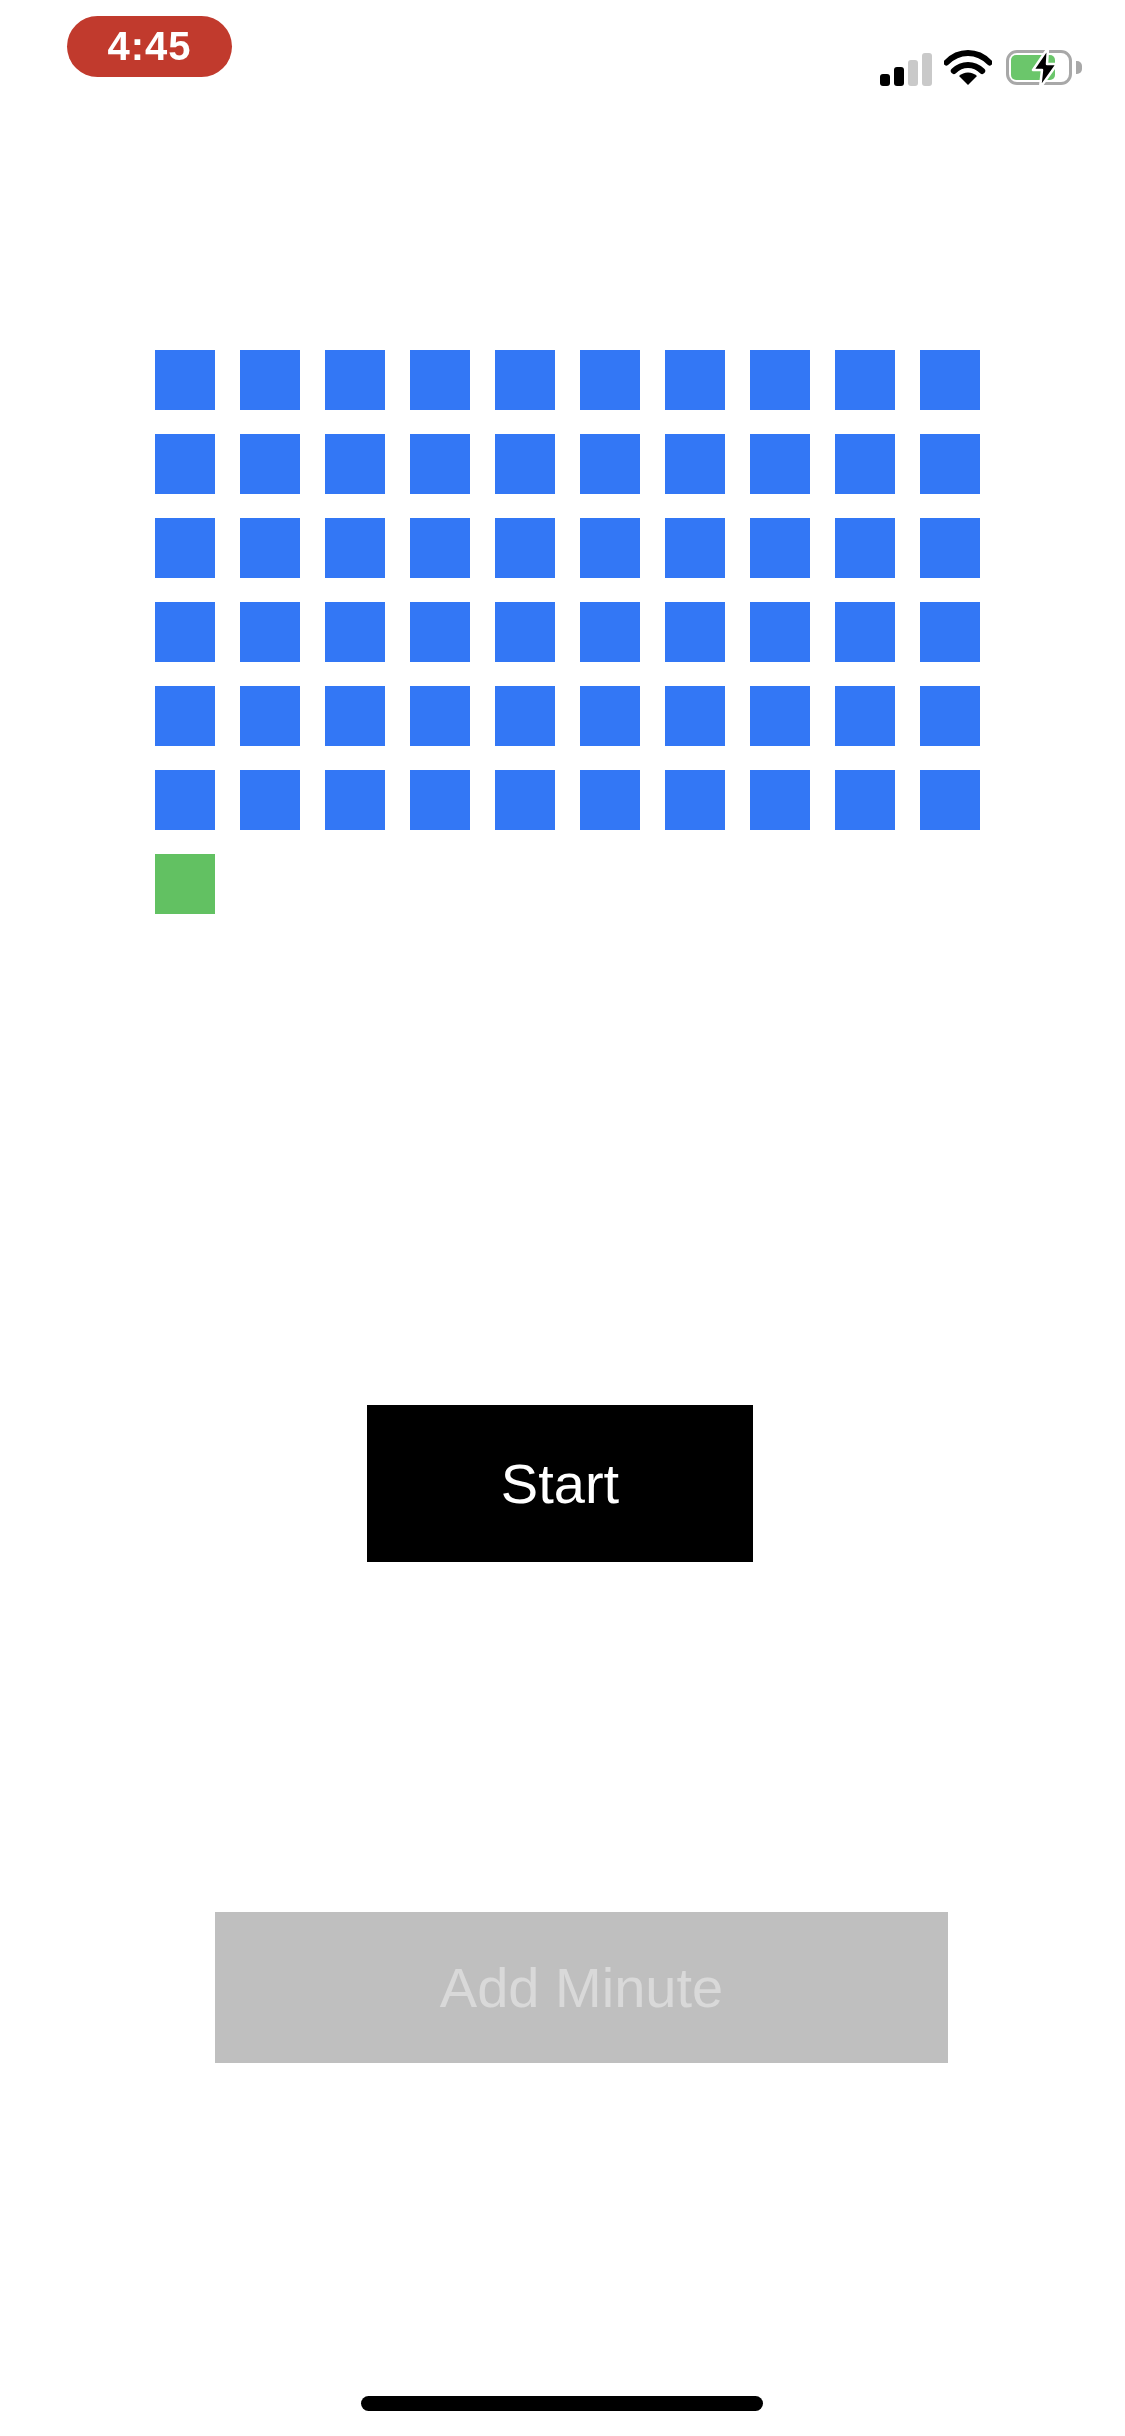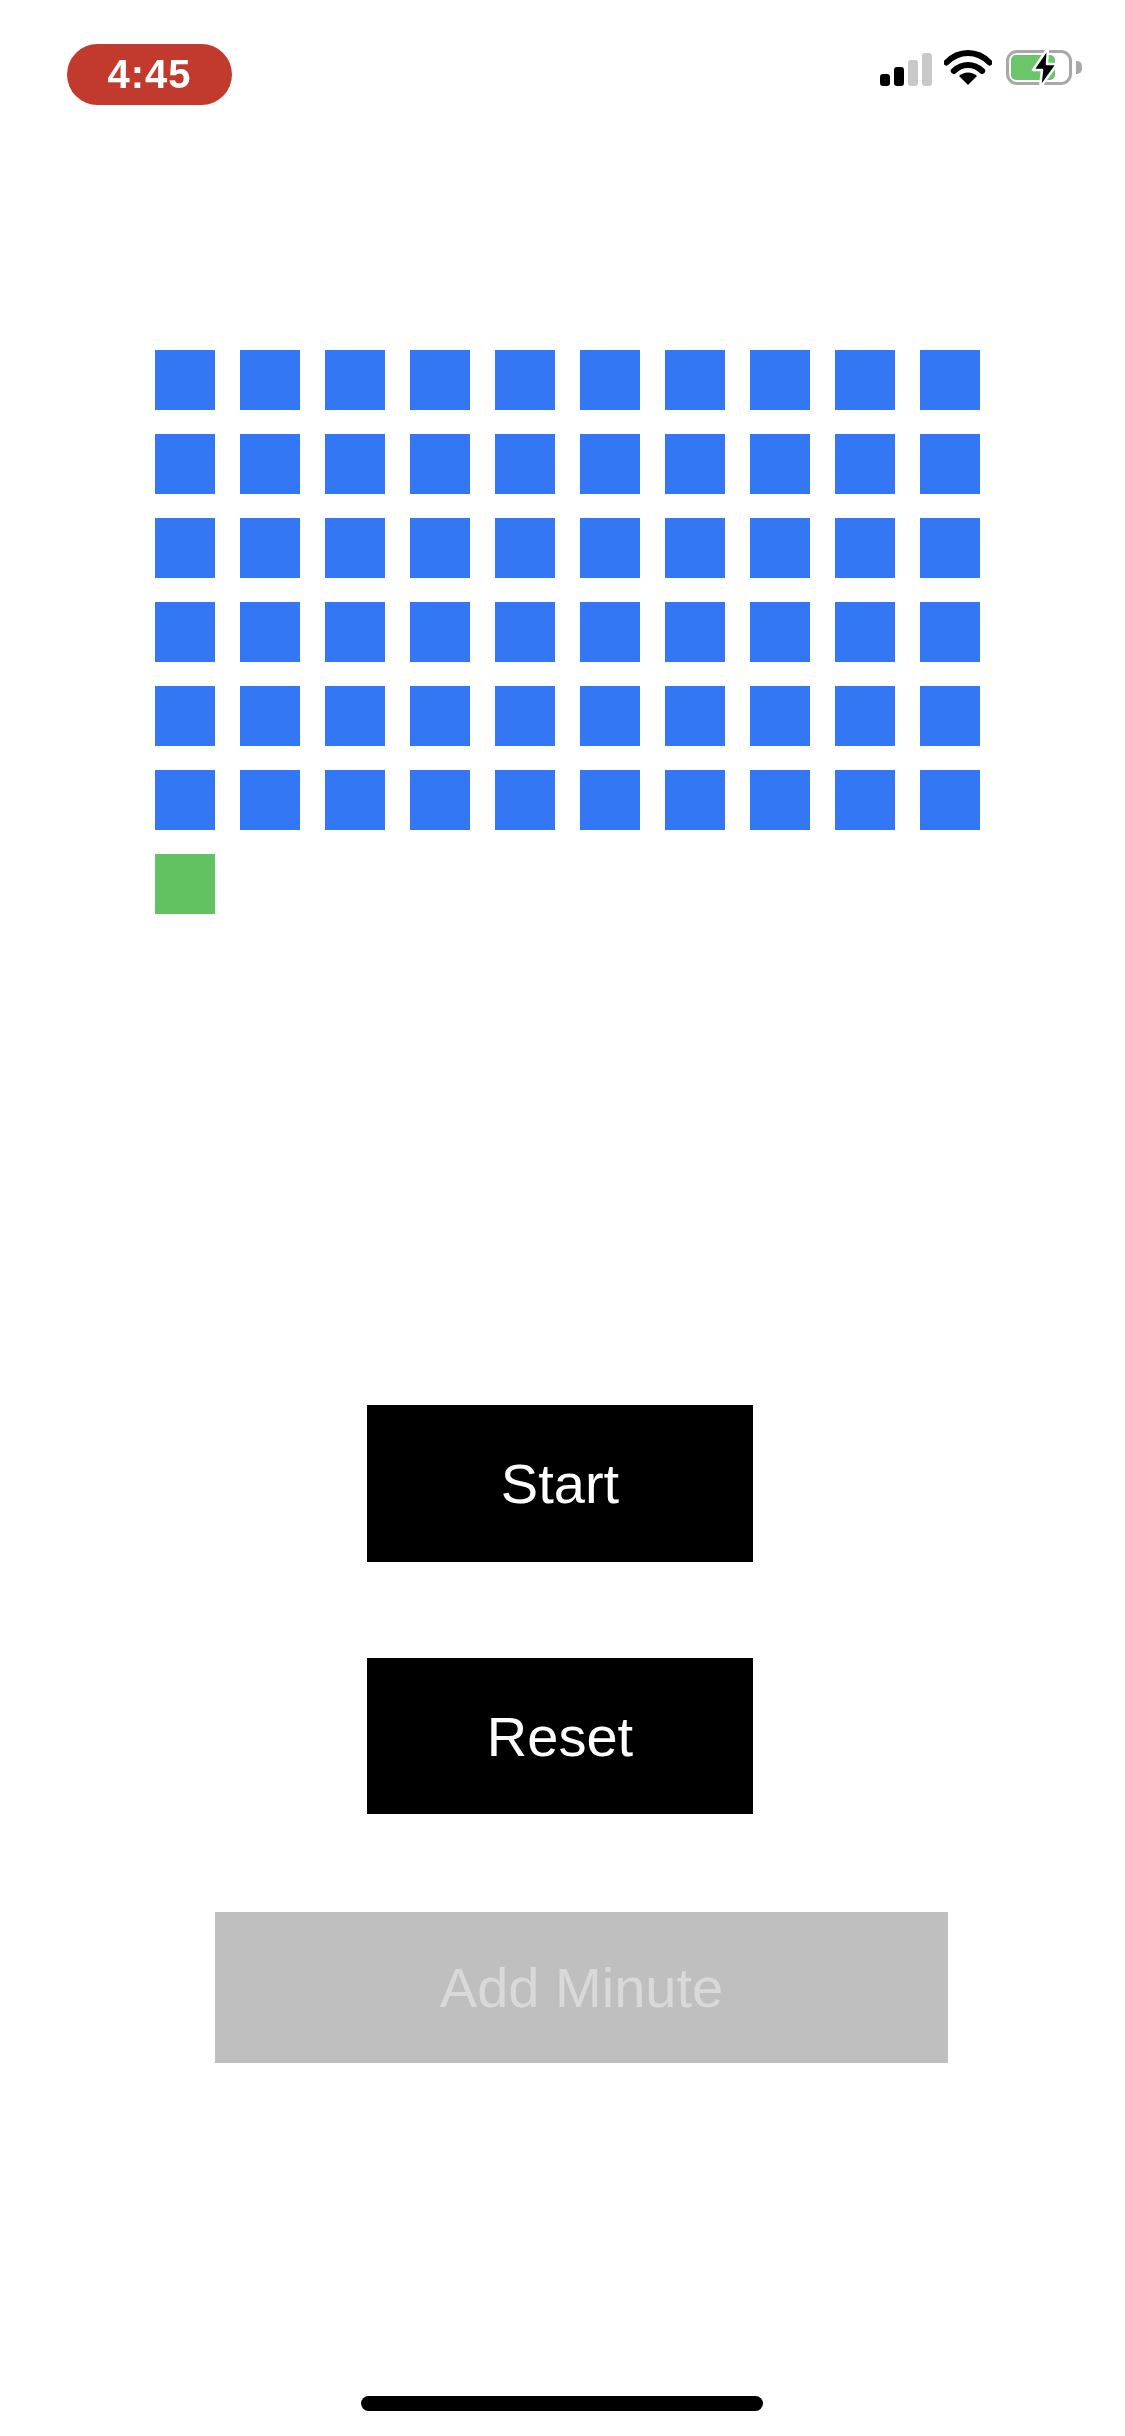--- a/index.html
+++ b/index.html
@@ -2,21 +2,21 @@
 <html><head>
 <meta charset="utf-8">
 <style>
   html,body{margin:0;padding:0;background:#e8e8e8;}
   .screen{
     position:relative;width:1125px;height:2436px;background:#ffffff;
     overflow:hidden;font-family:"Liberation Sans","DejaVu Sans",sans-serif;
   }
   
   .time-pill{
-    position:absolute;left:67px;top:44px;width:165px;height:61px;
+    position:absolute;left:67px;top:16px;width:165px;height:61px;
     border-radius:31px;display:flex;align-items:center;justify-content:center;
   }
   .time-pill span{font-size:40px;font-weight:700;letter-spacing:1px;}
   .cellular{
     position:absolute;left:880px;top:53px;width:52px;height:33px;
     display:flex;align-items:flex-end;gap:4px;
   }
   .cellular .bar{width:10px;border-radius:3px;}
   .wifi{position:absolute;left:944px;top:50px;}
   .battery{position:absolute;left:1006px;top:50px;width:78px;height:36px;}
@@ -142,23 +142,20 @@
       <div class="cell" style="background: rgb(51, 119, 245);"></div>
       <div class="cell" style="background: rgb(51, 119, 245);"></div>
       <div class="cell" style="background: rgb(51, 119, 245);"></div>
       <div class="cell" style="background: rgb(98, 193, 98);"></div>
     </div>
 
   <button class="btn btn-start" style="background: rgb(0, 0, 0); color: rgb(255, 255, 255);">
     <span>Start</span>
   </button>
 
-  <button class="btn btn-reset" style="background: rgb(0, 0, 0); color: rgb(255, 255, 255);">
-    <span>Reset</span>
-  </button>
 
   <button class="btn btn-add" disabled="" style="background: rgb(191, 191, 191); color: rgb(217, 217, 217);">
     <span>Add Minute</span>
   </button>
 
   <div class="home-indicator" style="background: rgb(0, 0, 0);"></div>
 
 </div>
 
 </body></html>

